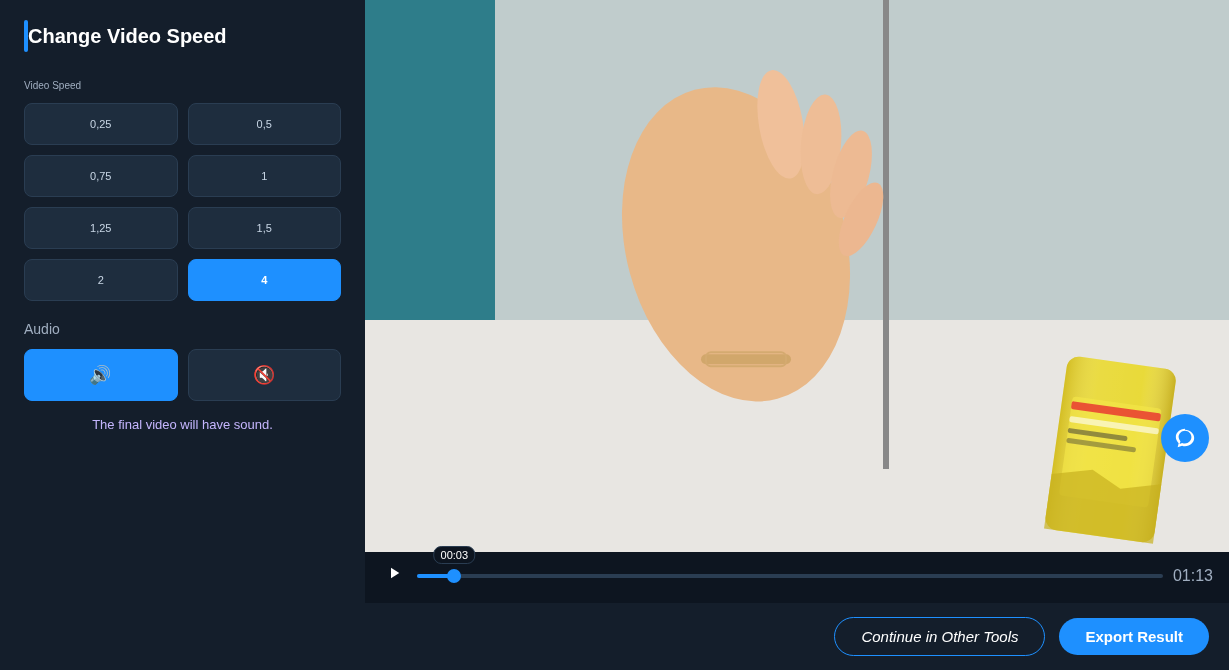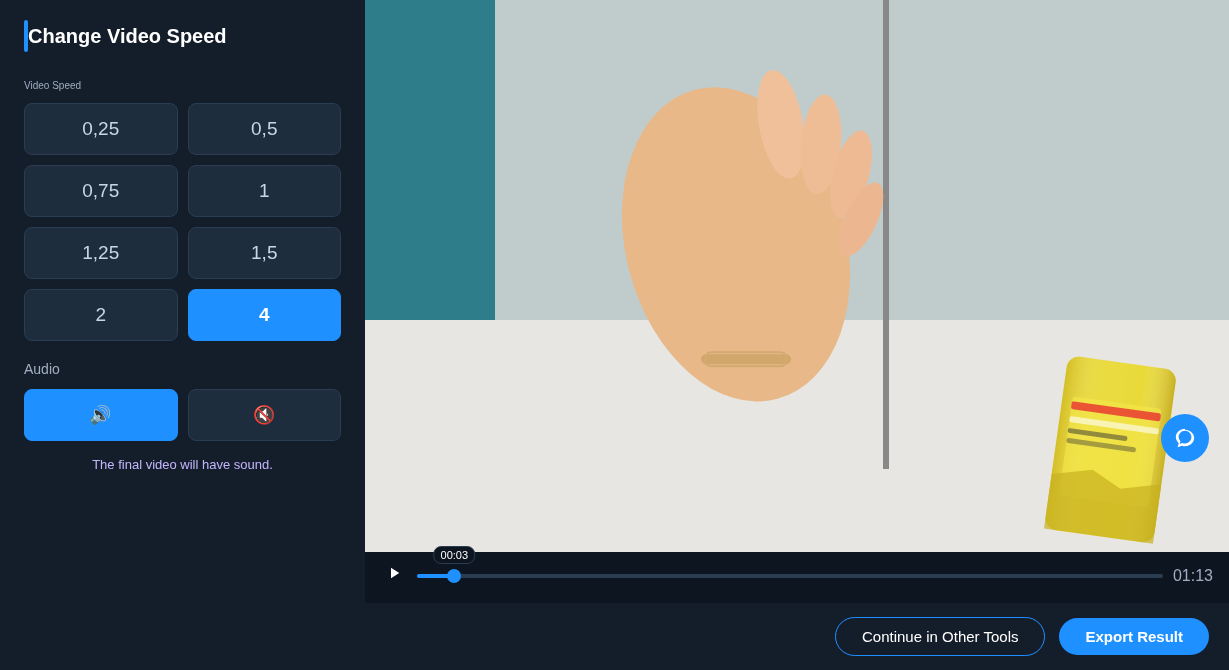--- a/index.html
+++ b/index.html
@@ -58,21 +58,21 @@
       gap: 10px;
       margin-bottom: 20px;
     }
 
     .speed-btn {
       background: #1e2d3e;
       border: 1px solid #2a3d52;
       color: #c8d6e5;
       border-radius: 8px;
       padding: 14px 7px;
-      font-size: 19px;
+      font-size: 11px;
       text-align: center;
       cursor: pointer;
     }
 
     .speed-btn.active {
       background: #1e90ff;
       border-color: #1e90ff;
       color: #fff;
       font-weight: 600;
     }
@@ -262,20 +262,21 @@
     }
 
     .btn-continue {
       background: transparent;
       border: 1.5px solid #1e90ff;
       color: #fff;
       border-radius: 24px;
       padding: 10px 26px;
       font-size: 15px;
       cursor: pointer;
+      font-style: italic;
     }
 
     .btn-export {
       background: #1e90ff;
       border: none;
       color: #fff;
       border-radius: 24px;
       padding: 10px 26px;
       font-size: 15px;
       cursor: pointer;

